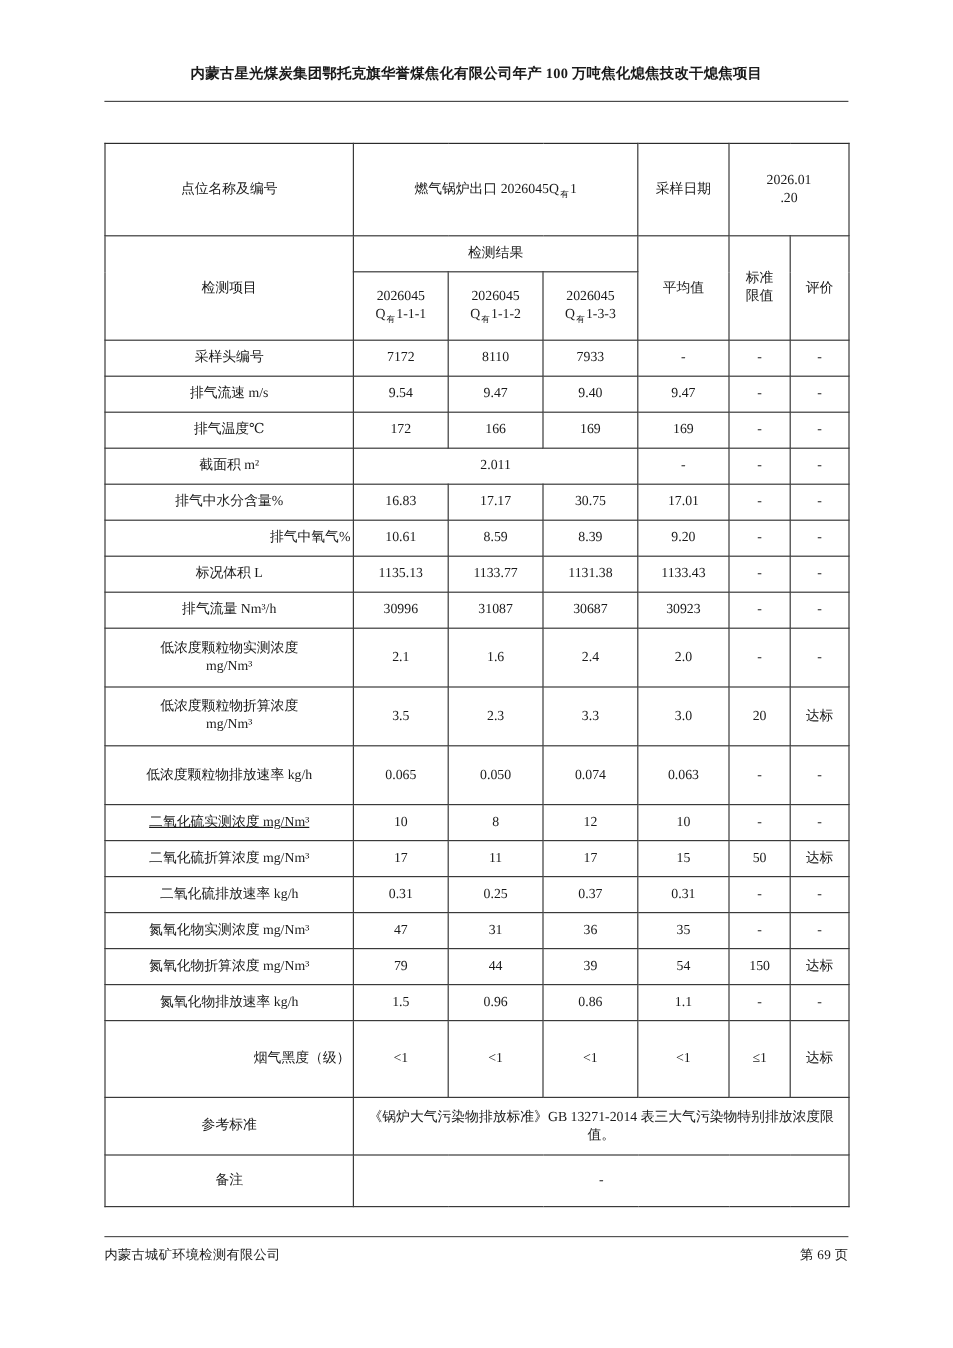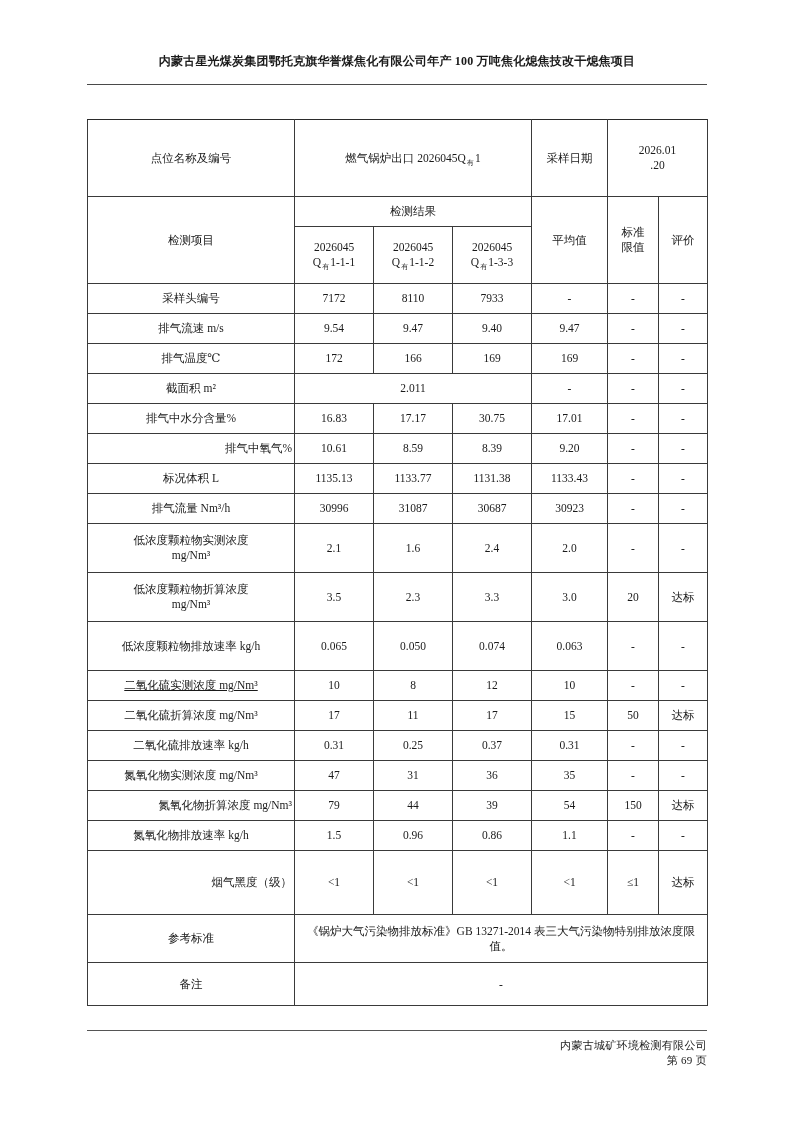--- a/index.html
+++ b/index.html
@@ -89,23 +89,22 @@
     height: 0;
     border-top: 1.1px solid #555;
   }
   .doc-footer {
     position: absolute;
     left: 87px;
     top: 1038px;
     width: 620px;
     display: flex;
     justify-content: space-between;
-    align-items: flex-end;
+    align-items: center;
     font-size: 11px;
-    flex-direction: column;
   }
   .footer-left { letter-spacing: 0.3px; }
   .footer-right { letter-spacing: 0.3px; }
 </style>
 </head>
 <body>
 
 <div class="page">
 
   <div class="doc-header">
@@ -498,21 +497,21 @@
             <div>35</div>
           </td>
           <td>
             <div>-</div>
           </td>
           <td>
             <div>-</div>
           </td>
         </tr>
         <tr>
-          <td class="param-cell" style="height: 27px; text-align: right;">
+          <td class="param-cell" style="height: 27px;">
             <div>氮氧化物折算浓度 mg/Nm³</div>
           </td>
           <td>
             <div>79</div>
           </td>
           <td>
             <div>44</div>
           </td>
           <td>
             <div>39</div>

